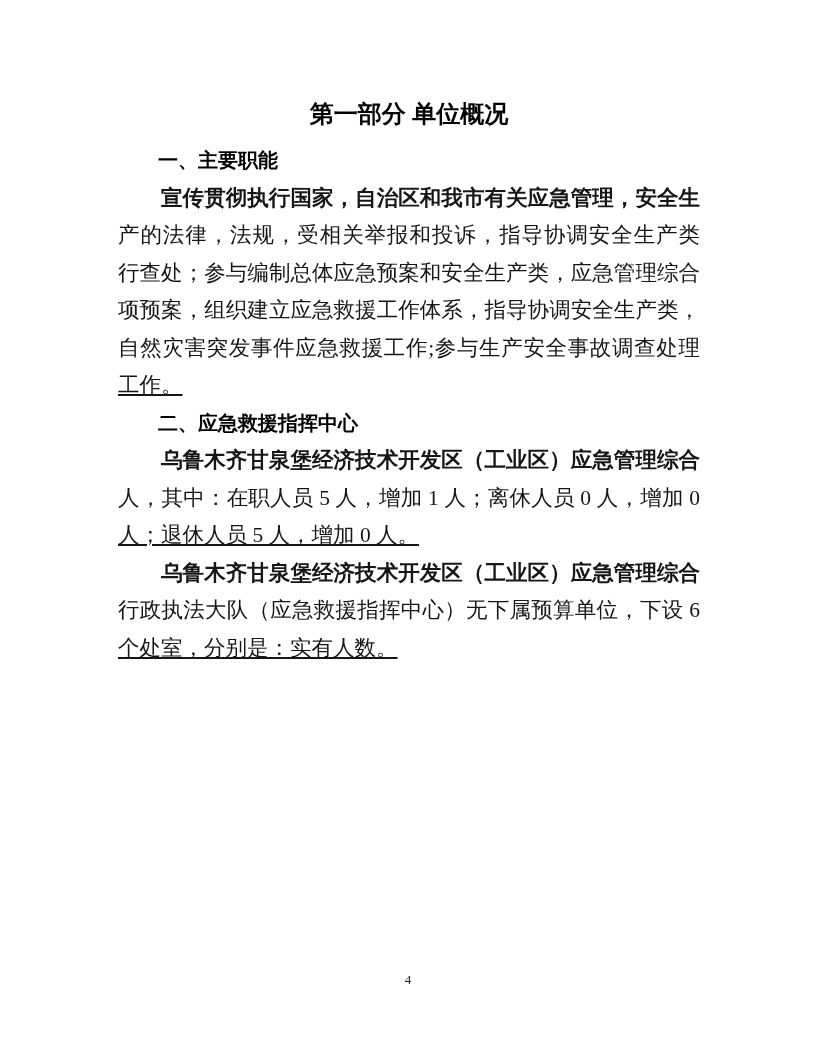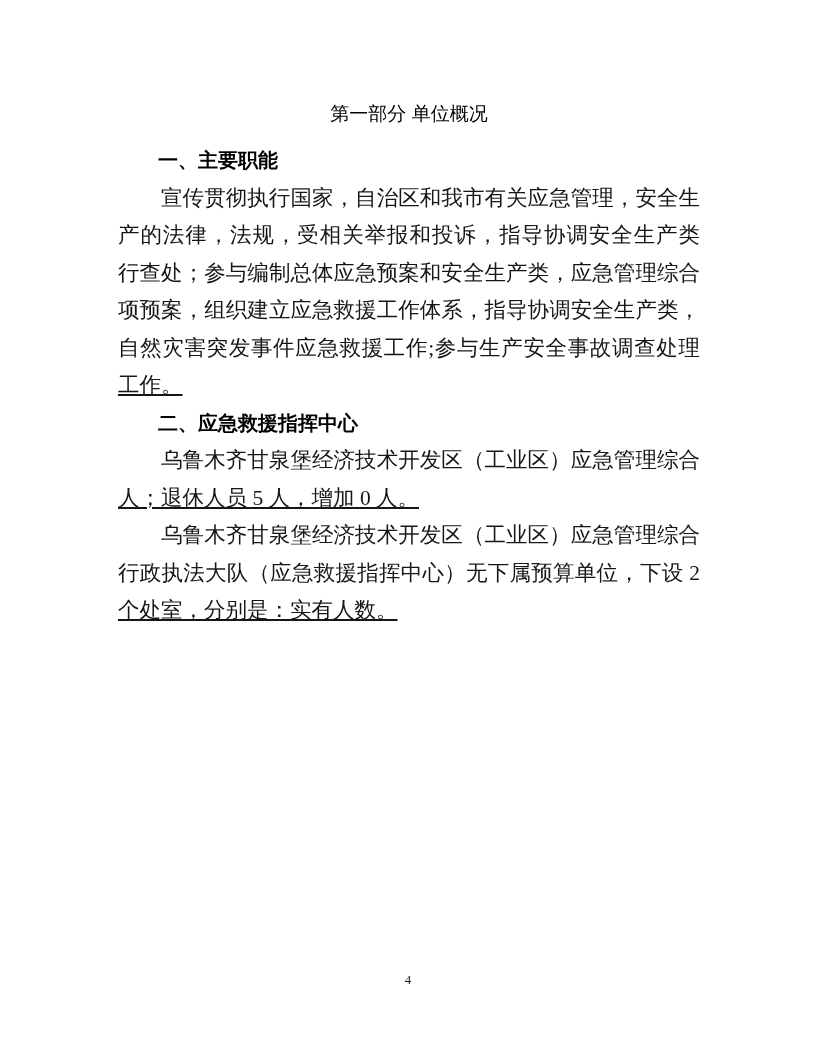--- a/index.html
+++ b/index.html
@@ -18,22 +18,22 @@
   }
   .content {
     position: absolute;
     left: 118px;
     top: 0;
     width: 582px;
   }
   .doc-title {
     margin: 96px 0 0 0;
     font-family: "Liberation Sans", "DejaVu Sans", sans-serif;
-    font-weight: normal;
-    font-size: 19px;
+    font-weight: bold;
+    font-size: 24px;
     line-height: 36px;
     text-align: center;
     color: #000000;
     white-space: nowrap;
   }
   .section-heading {
     margin: 0;
     font-family: "Liberation Sans", "DejaVu Sans", sans-serif;
     font-weight: bold;
     font-size: 20px;
@@ -50,20 +50,21 @@
   }
   .para-line {
     font-size: 21.5px;
     line-height: 37.5px;
     text-align: justify;
     text-align-last: justify;
     white-space: nowrap;
   }
   .para-line.first {
     text-indent: 2em;
+    font-weight: bold;
   }
   .para-line.last {
     text-align-last: left;
     text-decoration: underline;
   }
   .page-footer {
     position: absolute;
     left: 0;
     top: 971px;
     width: 816px;
@@ -85,23 +86,24 @@
           <div class="para-line first">宣传贯彻执行国家，自治区和我市有关应急管理，安全生</div>
           <div class="para-line">产的法律，法规，受相关举报和投诉，指导协调安全生产类</div>
           <div class="para-line">行查处；参与编制总体应急预案和安全生产类，应急管理综合</div>
           <div class="para-line">项预案，组织建立应急救援工作体系，指导协调安全生产类，</div>
           <div class="para-line">自然灾害突发事件应急救援工作;参与生产安全事故调查处理</div>
           <div class="para-line last">工作。</div>
         </div>
         <div class="section-heading">二、应急救援指挥中心</div>
         <div class="paragraph">
           <div class="para-line first">乌鲁木齐甘泉堡经济技术开发区（工业区）应急管理综合</div>
+          <div class="para-line">人，其中：在职人员 5 人，增加 1 人；离休人员 0 人，增加 0</div>
           <div class="para-line last">人；退休人员 5 人，增加 0 人。</div>
         </div>
         <div class="paragraph">
           <div class="para-line first">乌鲁木齐甘泉堡经济技术开发区（工业区）应急管理综合</div>
-          <div class="para-line">行政执法大队（应急救援指挥中心）无下属预算单位，下设 2</div>
+          <div class="para-line">行政执法大队（应急救援指挥中心）无下属预算单位，下设 6</div>
           <div class="para-line last">个处室，分别是：实有人数。</div>
         </div>
       </div>
   </div>
   <div class="page-footer">4</div>
 </div>
 
 </body></html>

